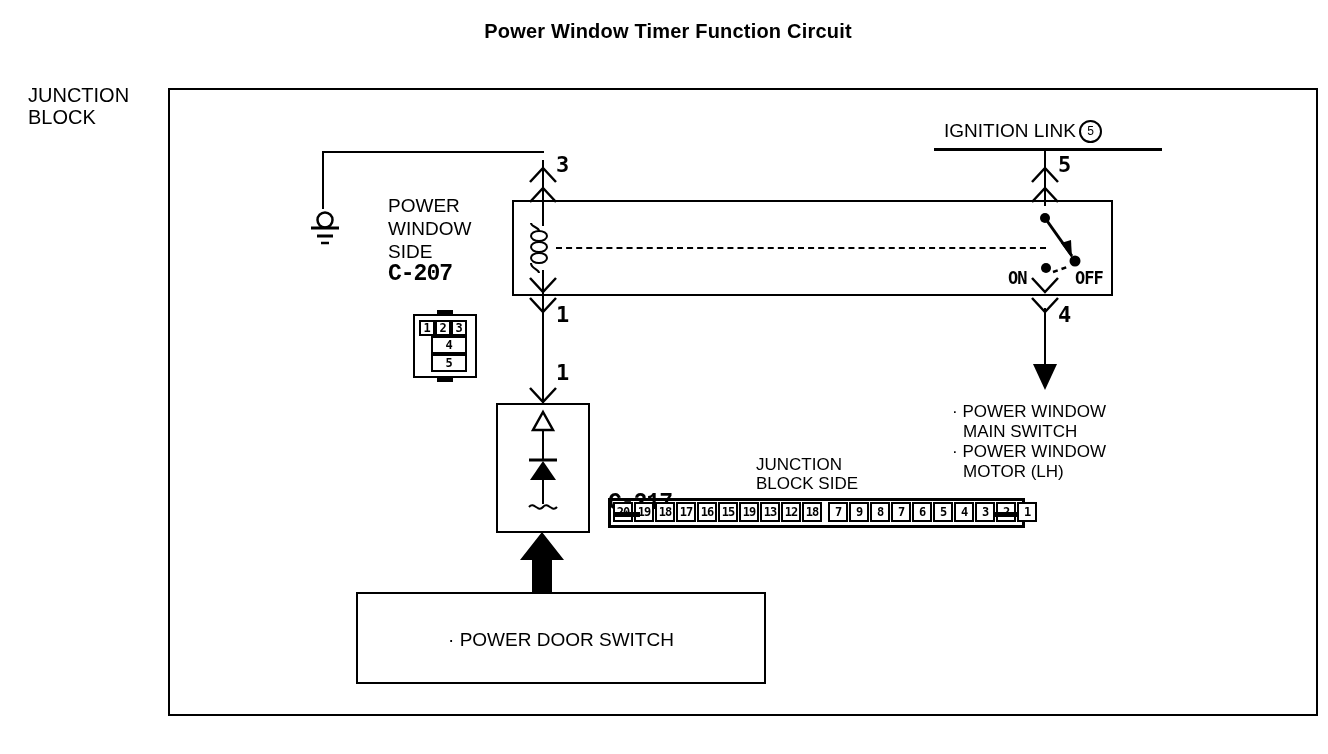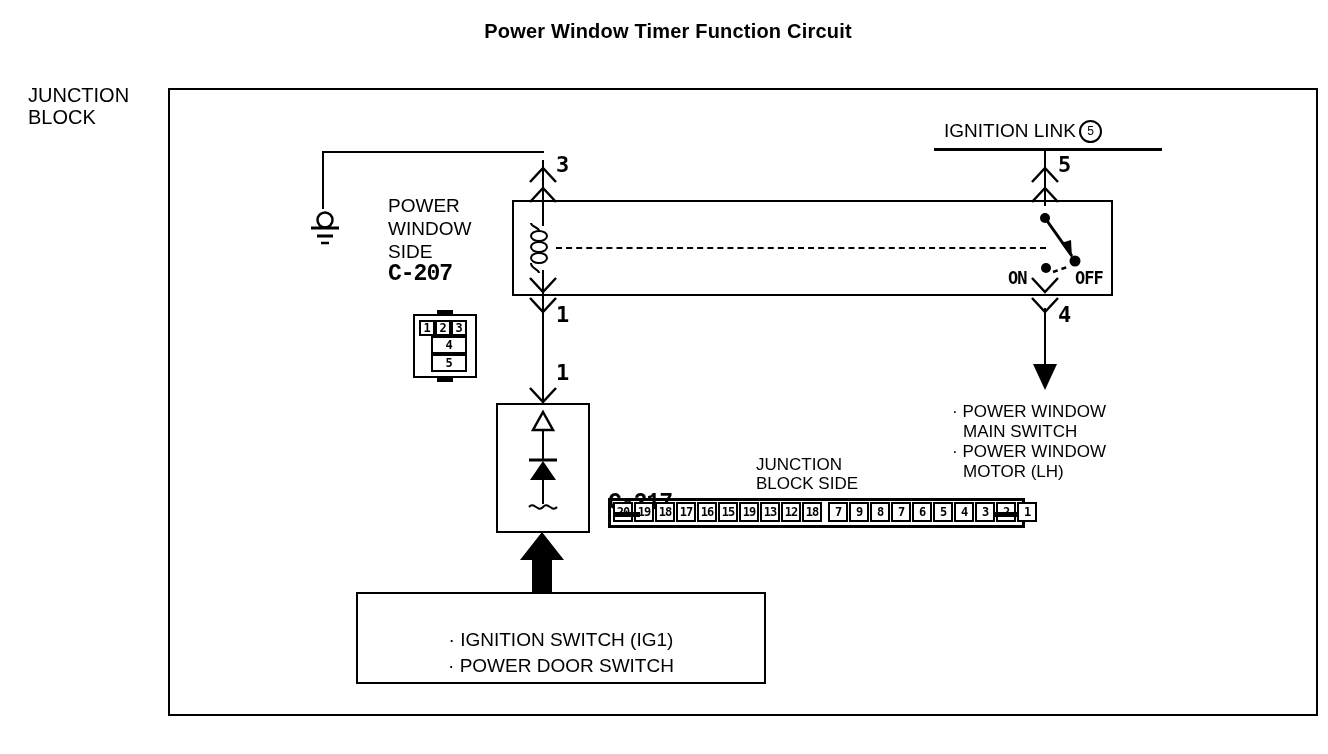--- a/index.html
+++ b/index.html
@@ -263,16 +263,15 @@
   <div style="padding-left:11px;">MAIN SWITCH</div>
   <div>
     <span>·</span>
     <span>POWER WINDOW</span>
   </div>
   <div style="padding-left:11px;">MOTOR (LH)</div>
 </div>
 
 <div class="abs in-box">
   <div class="in-list">
-    <div>· IGNITION SWITCH (IG1)</div>
     <div>· POWER DOOR SWITCH</div>
   </div>
 </div>
 
 </body></html>

